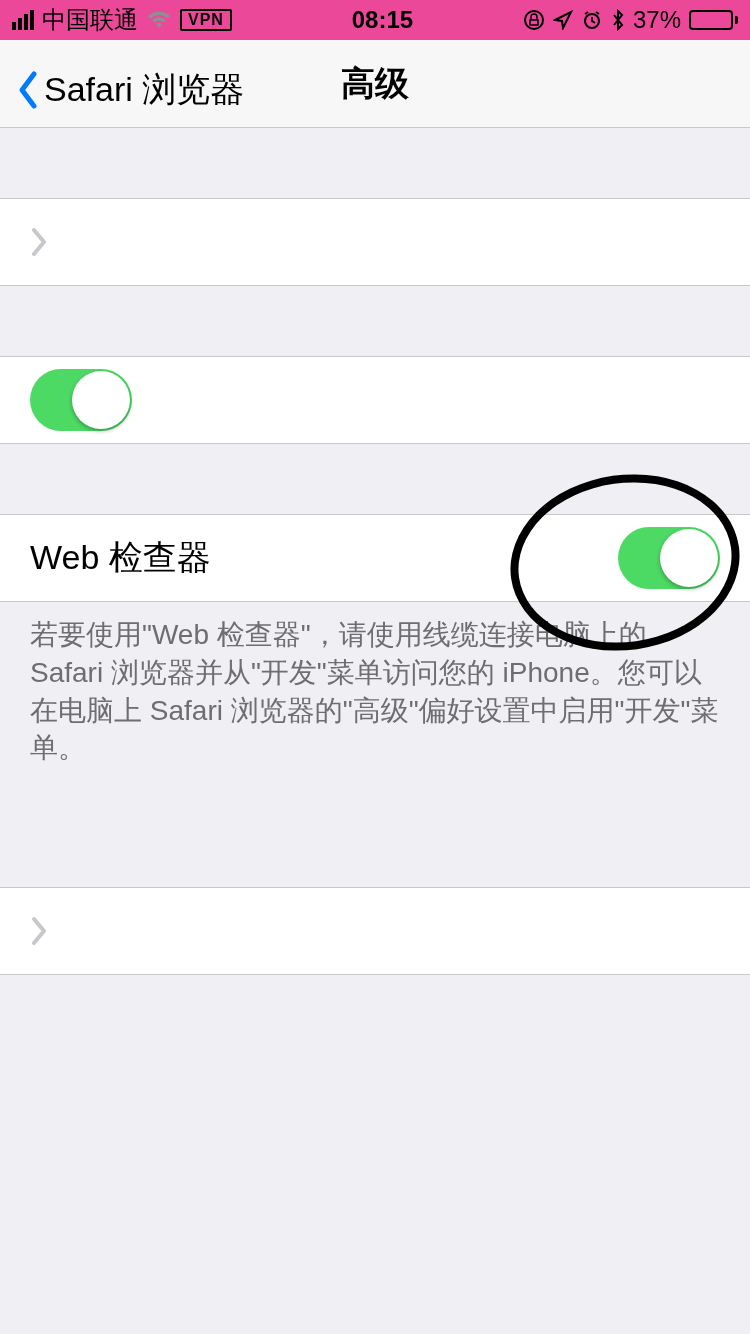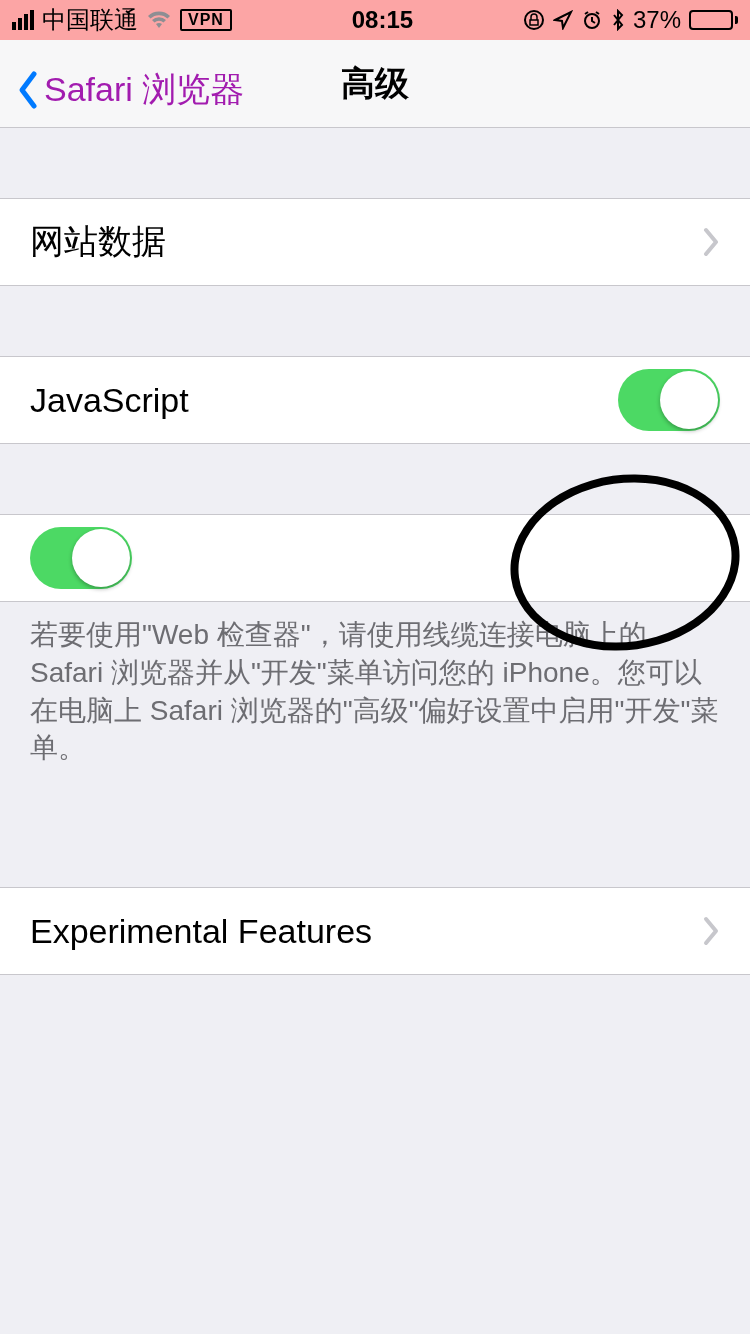--- a/index.html
+++ b/index.html
@@ -13,21 +13,21 @@
       overflow: hidden;
     }
     
     .status-bar {
       height: 40px;
       display: flex;
       align-items: center;
       justify-content: space-between;
       padding: 0 12px;
       font-size: 24px;
-      background: #fca5a5;
+      background: #ec4899;
     }
     .status-left, .status-right {
       display: flex;
       align-items: center;
       gap: 8px;
     }
     .status-center { font-weight: 600; margin-left: 10px; }
     .signal-bars { display: inline-flex; align-items: flex-end; gap: 2px; }
     .signal-bars span {
       width: 4px; background: #000; display: inline-block;
@@ -62,21 +62,21 @@
     .nav-bar {
       height: 88px;
       background: #f7f7f8;
       border-bottom: 1px solid #c8c7cc;
       display: flex; align-items: center;
       position: relative;
       padding: 0 16px;
     }
     .nav-back {
       display: flex; align-items: center;
-      color: #a21caf; font-size: 34px;
+      color: #000000; font-size: 34px;
       gap: 4px;
       margin-top: 12px;
     }
     .nav-title {
       position: absolute; left: 0; right: 0;
       text-align: center; font-size: 34px; font-weight: 600;
       pointer-events: none;
     }
     
     .group-spacer { height: 70px; }
@@ -180,47 +180,45 @@
     <svg width="24" height="40" viewBox="0 0 24 40">
         <path d="M18 4 L6 20 L18 36" fill="none" stroke="#007aff" stroke-width="5" stroke-linecap="round" stroke-linejoin="round"></path>
       </svg>
     <span>Safari 浏览器</span>
   </div>
   <div class="nav-title">高级</div>
 </div>
 
 <div class="group-spacer"></div>
 <div class="cell">
-  <span>网站数据</span>
   <span class="chevron">
     <svg width="18" height="30" viewBox="0 0 18 30">
         <path d="M4 3 L14 15 L4 27" fill="none" stroke="#c7c7cc" stroke-width="4" stroke-linecap="round" stroke-linejoin="round"></path>
       </svg>
   </span>
 </div>
 
 <div class="group-spacer small"></div>
 <div class="cell">
-  <span>JavaScript</span>
   <div class="toggle on">
       <div class="knob"></div>
     </div>
 </div>
 
 <div class="group-spacer small"></div>
 <div class="cell">
+  <span>Web 检查器</span>
   <div class="toggle on">
       <div class="knob"></div>
     </div>
 </div>
 <div class="footer-text">若要使用"Web 检查器"，请使用线缆连接电脑上的 Safari 浏览器并从"开发"菜单访问您的 iPhone。您可以在电脑上 Safari 浏览器的"高级"偏好设置中启用"开发"菜单。</div>
 
 <div style="height:120px"></div>
 <div class="cell">
-  <span>Experimental Features</span>
   <span class="chevron">
     <svg width="18" height="30" viewBox="0 0 18 30">
         <path d="M4 3 L14 15 L4 27" fill="none" stroke="#c7c7cc" stroke-width="4" stroke-linecap="round" stroke-linejoin="round"></path>
       </svg>
   </span>
 </div>
 
 <div class="annotation-circle" style="left:510px; top:475px; width:230px; height:175px; transform:rotate(-8deg);"></div>
 
 </body></html>

